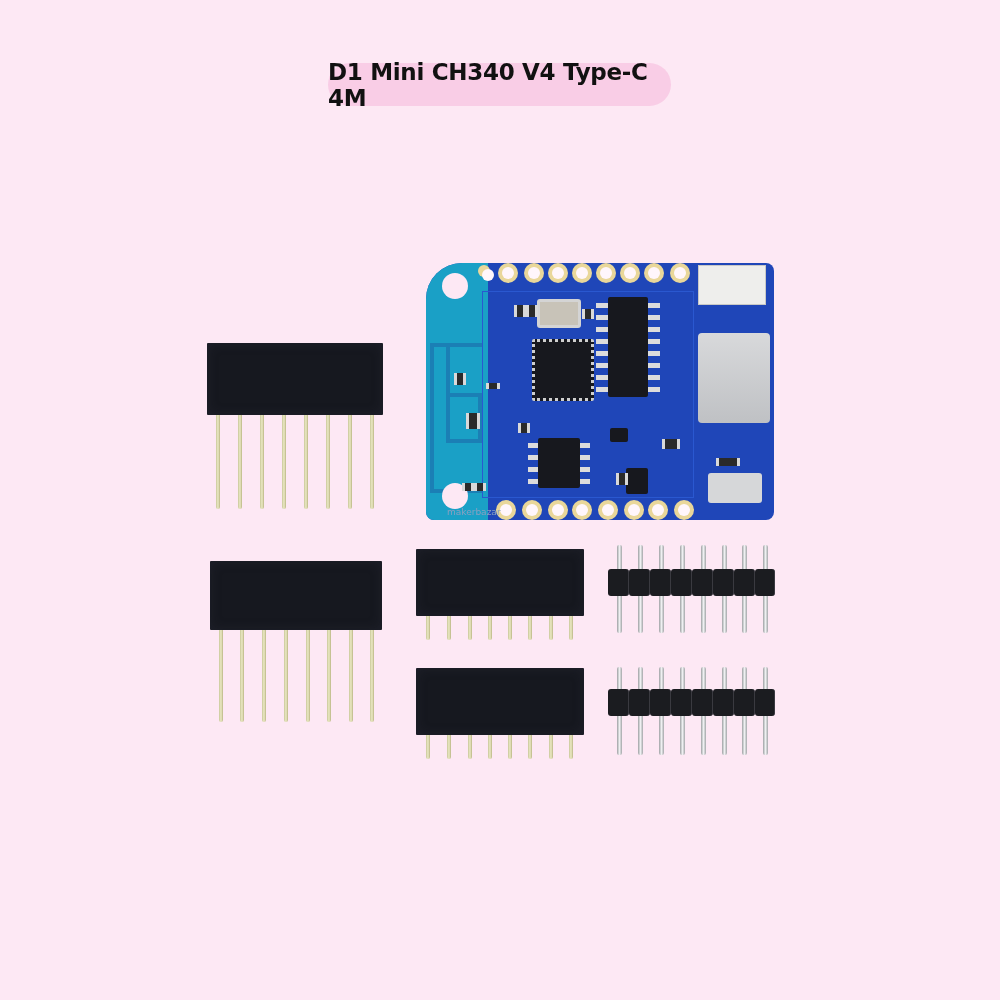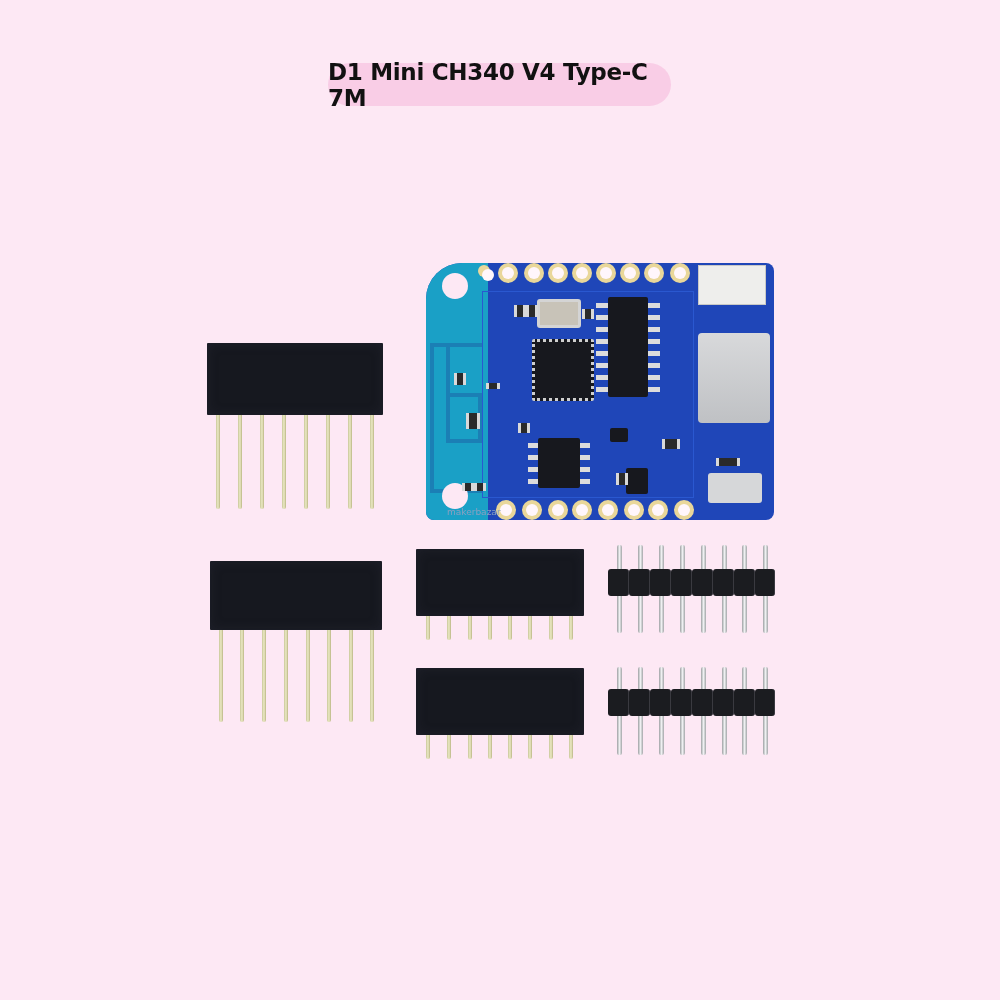--- a/index.html
+++ b/index.html
@@ -27,21 +27,21 @@
   .conn{position:absolute;left:272px;top:2px;width:66px;height:38px;background:#eeeeec;border:1px solid #c9c9c6;}
   .switch{position:absolute;left:282px;top:210px;width:54px;height:30px;background:#d6d7d9;border-radius:3px;}
   .crystal{position:absolute;left:111px;top:36px;width:38px;height:23px;background:#c8c3b8;border:3px solid #d4d4d4;border-radius:3px;}
   .watermark{position:absolute;left:21px;top:244px;font-size:9px;color:#8aa0c0;font-family:"DejaVu Sans",sans-serif;}
   .outline{position:absolute;left:56px;top:28px;width:210px;height:205px;border:1px solid #2a58d0;}
 </style>
 </head>
 <body>
 
 <div class="title-pill">
-  <span class="title-text">D1 Mini CH340 V4 Type-C 7M</span>
+  <span class="title-text">D1 Mini CH340 V4 Type-C 4M</span>
 </div>
 
 <div class="abs" style="left:207px;top:343px;width:176px;height:172px;">
   <div class="abs fheader-body" style="left:0;top:0;width:176px;height:72px;"></div>
   <div class="gold-pin" style="left:9px;top:72px;height:94px;"></div>
   <div class="gold-pin" style="left:31px;top:72px;height:94px;"></div>
   <div class="gold-pin" style="left:53px;top:72px;height:94px;"></div>
   <div class="gold-pin" style="left:75px;top:72px;height:94px;"></div>
   <div class="gold-pin" style="left:97px;top:72px;height:94px;"></div>
   <div class="gold-pin" style="left:119px;top:72px;height:94px;"></div>

